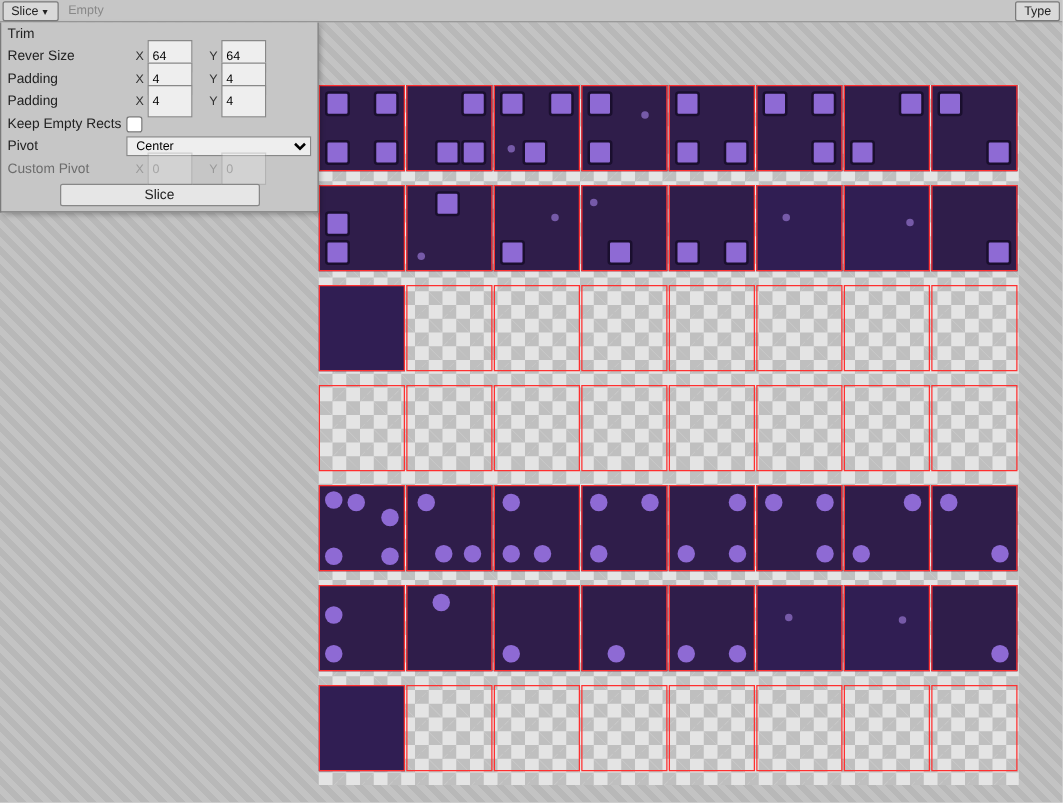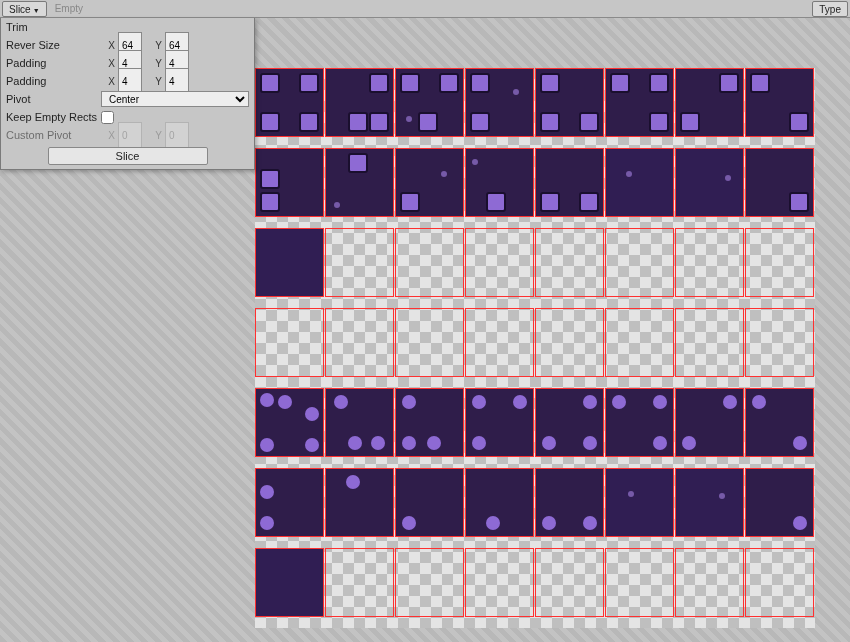--- a/index.html
+++ b/index.html
@@ -7,21 +7,21 @@
   .toolbar{height:18px;background:#c6c6c6;border-bottom:1px solid #8a8a8a;display:flex;align-items:center;position:relative}
   .toolbar-btn{height:16px;line-height:15px;padding:0 6px;border:1px solid #7a7a7a;background:#d9d9d9;color:#222;margin-left:2px;cursor:pointer;border-radius:2px;font-size:10px}
   .toolbar-btn.ghost{border:none;background:transparent;color:#888;cursor:default}
   .toolbar-btn.right{position:absolute;right:2px;border-radius:2px}
   .tri{font-size:7px;margin-left:2px}
   .panel{position:absolute;left:0;top:18px;width:255px;background:#c6c6c6;border:1px solid #7a7a7a;border-top:none;z-index:20;box-shadow:2px 2px 4px rgba(0,0,0,0.25)}
   .row{display:flex;align-items:center;height:18px;padding:0 5px}
   .row label{width:95px;font-size:11px;color:#222}
   .row .xyset{display:flex;align-items:center;flex:1}
   .xyset .xy-label{width:14px;text-align:right;margin-right:3px;color:#333;font-size:10px}
-  input.num{width:24px;height:15px;border:1px solid #888;background:#eee;font-size:10px;padding:12px 3px}
+  input.num{width:36px;height:15px;border:1px solid #888;background:#eee;font-size:10px;padding:12px 3px}
   select.wide{flex:1;height:16px;border:1px solid #888;background:#eee;font-size:10px;padding-left:3px}
   input.chk{width:13px;height:13px;border:1px solid #888;background:#f3f3f3}
   .disabled *{opacity:.55}
   .slicebtn{display:block;margin:3px auto 4px;width:160px;height:18px;background:#e6e6e6;border:1px solid #888;border-radius:2px;text-align:center;line-height:16px;font-size:11px;cursor:pointer}
   
   .work{position:absolute;left:0;top:18px;right:0;bottom:0;background:repeating-linear-gradient(45deg,#b8b8b8,#b8b8b8 5px,#c3c3c3 5px,#c3c3c3 10px)}
   
   .sheet{
     position:absolute;left:255px;top:50px;width:560px;height:560px;
     background-image:
@@ -248,27 +248,27 @@
   <div class="row">
     <label>Padding</label>
     <div class="xyset">
       <span class="xy-label">X</span>
       <input class="num" value="4" style="">
       <span class="xy-label" style="margin-left:6px">Y</span>
       <input class="num" value="4" style="">
     </div>
   </div>
   <div class="row">
+    <label>Keep Empty Rects</label>
+    <input type="checkbox" class="chk" style="">
+  </div>
+  <div class="row">
     <label>Pivot</label>
     <select class="wide"><option>Center</option></select>
   </div>
-  <div class="row">
-    <label>Keep Empty Rects</label>
-    <input type="checkbox" class="chk" style="">
-  </div>
   <div class="row disabled">
     <label>Custom Pivot</label>
     <div class="xyset">
       <span class="xy-label">X</span>
       <input class="num" disabled="" value="0" style="">
       <span class="xy-label" style="margin-left:6px">Y</span>
       <input class="num" disabled="" value="0" style="">
     </div>
   </div>
   <div class="slicebtn">Slice</div>

